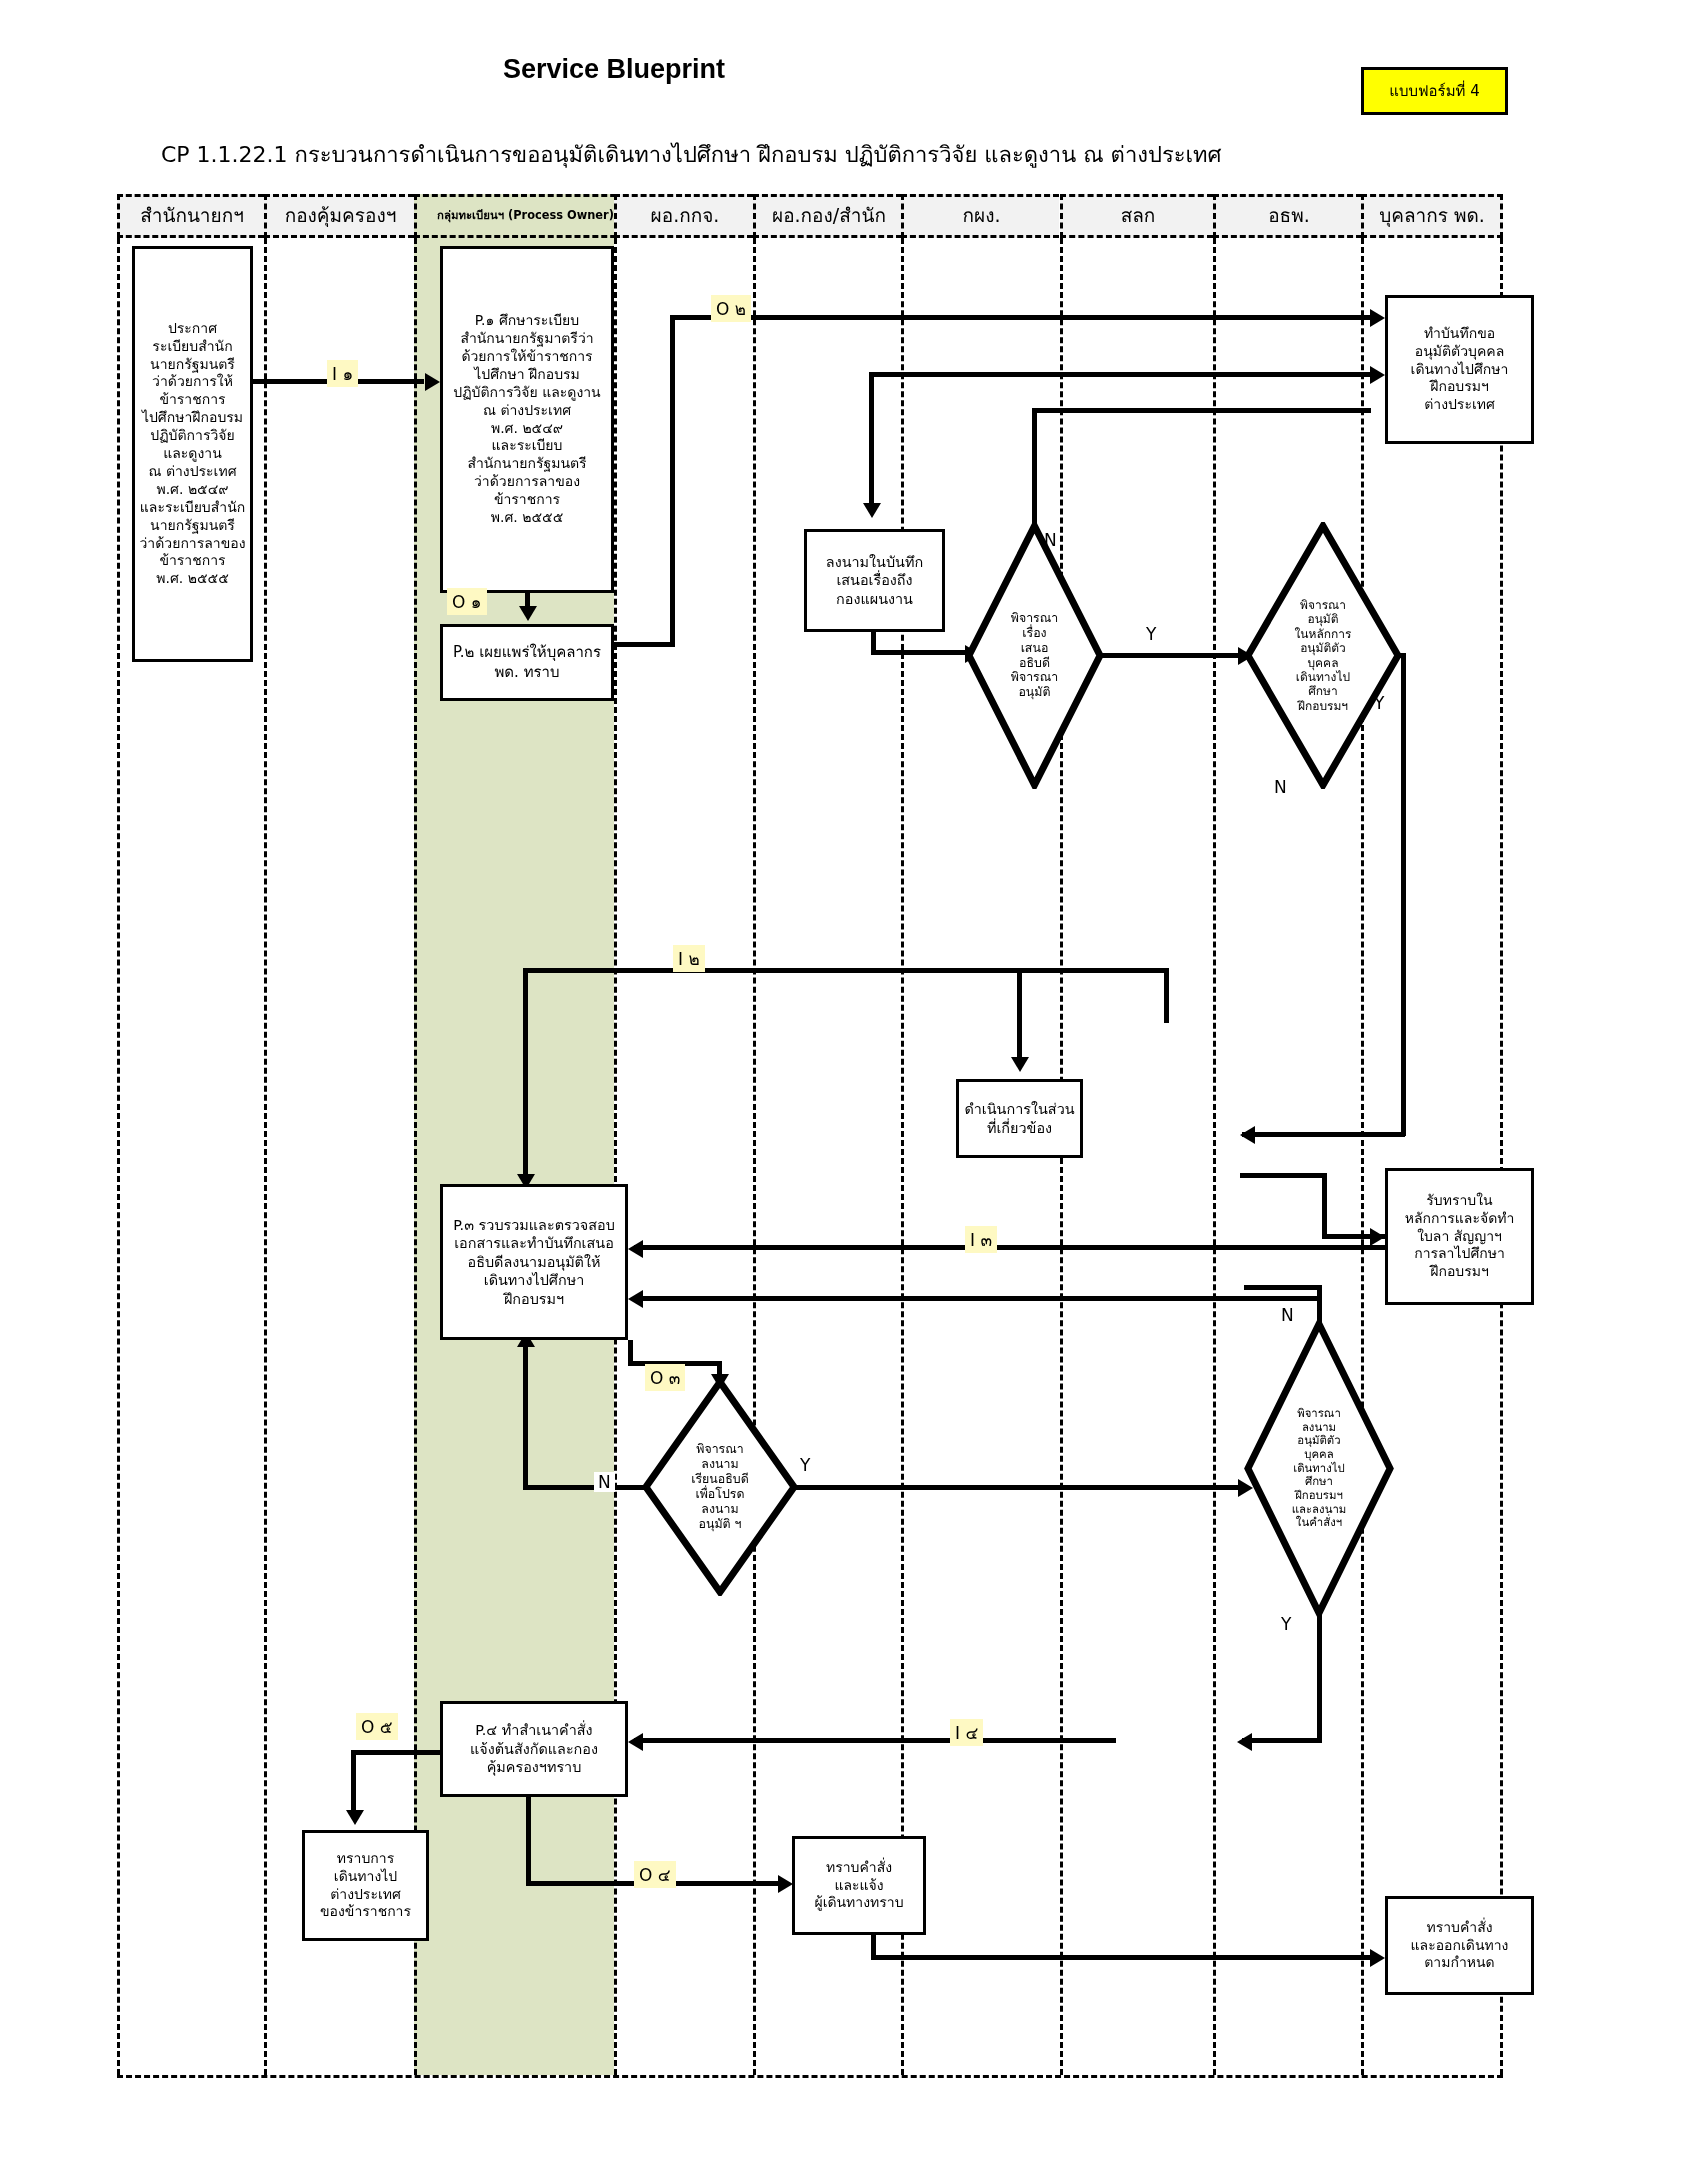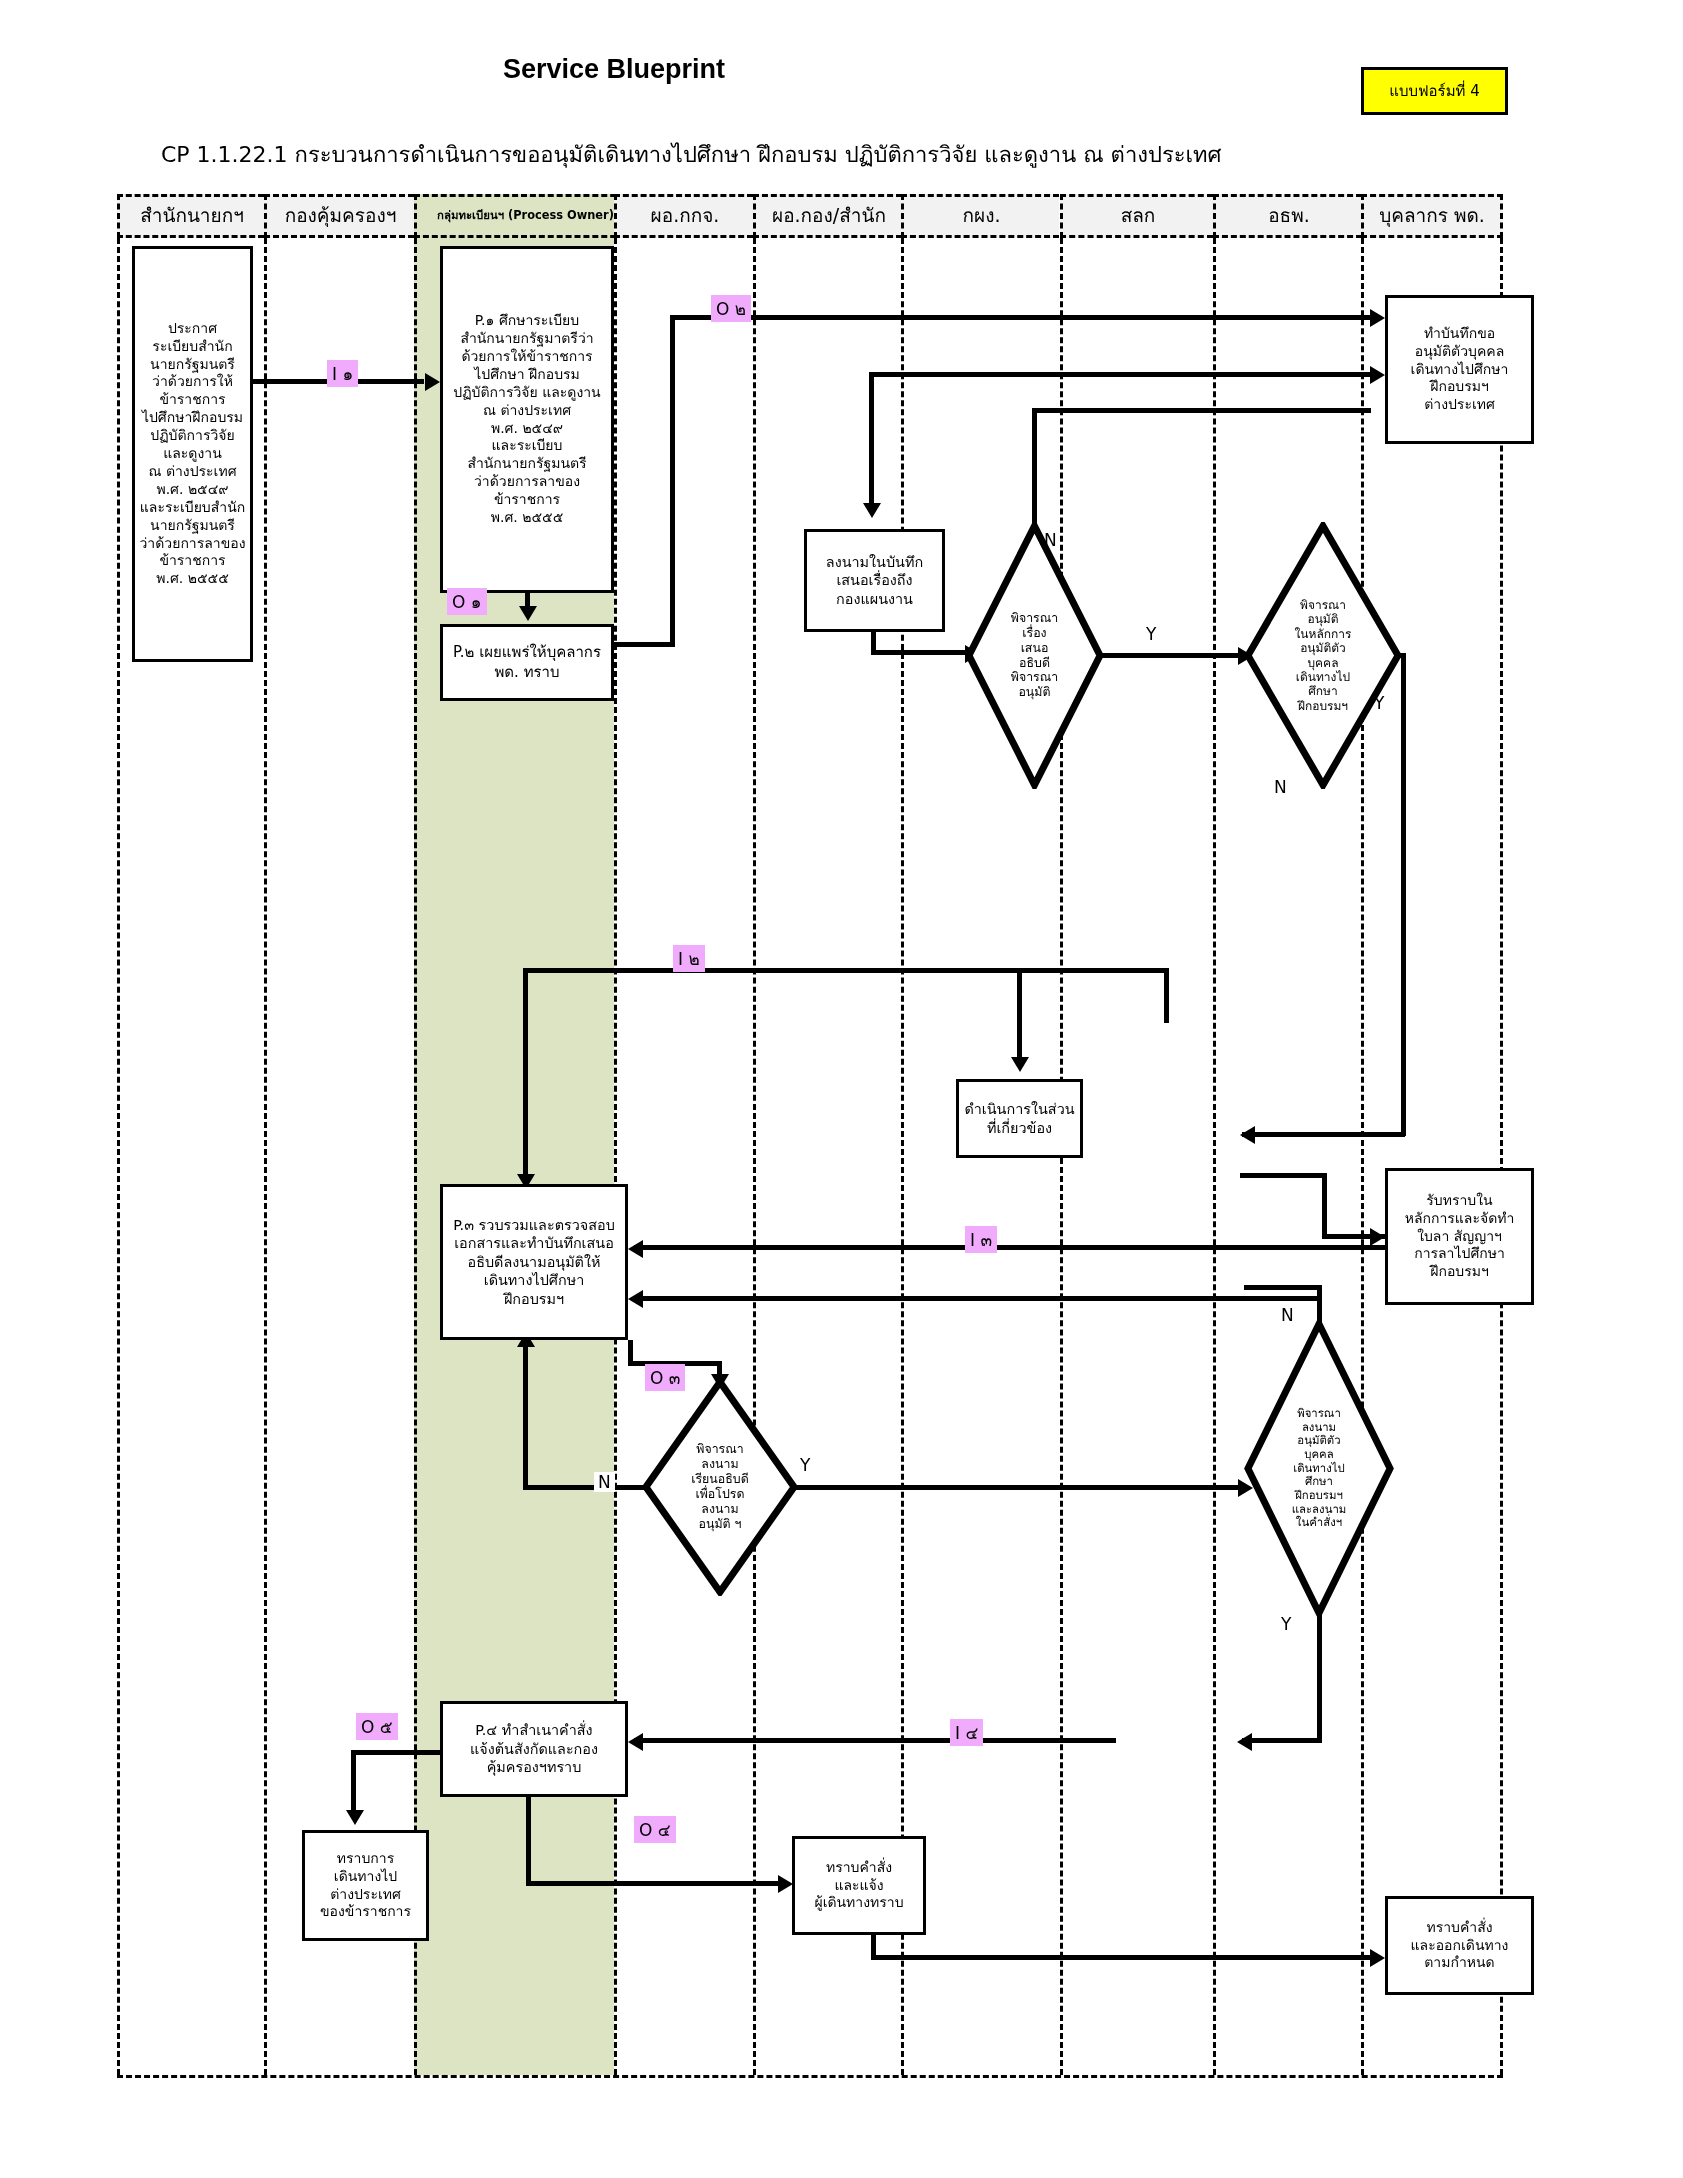--- a/index.html
+++ b/index.html
@@ -37,21 +37,21 @@
         display:flex;align-items:center;justify-content:center;text-align:center;
         color:#000;line-height:1.28;padding:3px 4px;z-index:5;}
   .node span{display:block;width:100%;}
 
   .diamond{position:absolute;z-index:5;}
   .diamond .dshape{position:absolute;left:0;top:0;width:100%;height:100%;}
   .diamond .dtext{position:absolute;left:12%;top:0;width:76%;height:100%;
                   display:flex;align-items:center;justify-content:center;
                   text-align:center;color:#000;line-height:1.2;}
 
-  .lbl{position:absolute;background:#f0abfc;color:#000;padding:0 5px;z-index:8;
+  .lbl{position:absolute;background:#fef9c3;color:#000;padding:0 5px;z-index:8;
        font-size:17px;white-space:nowrap;}
   .yn{position:absolute;color:#000;z-index:8;font-size:17px;background:transparent;}
 
   
   .ln{position:absolute;background:#000;z-index:3;}
   .ah{position:absolute;width:0;height:0;z-index:4;}
   .ah.r{border-top:9px solid transparent;border-bottom:9px solid transparent;border-left:15px solid #000;}
   .ah.l{border-top:9px solid transparent;border-bottom:9px solid transparent;border-right:15px solid #000;}
   .ah.d{border-left:9px solid transparent;border-right:9px solid transparent;border-top:15px solid #000;}
   .ah.u{border-left:9px solid transparent;border-right:9px solid transparent;border-bottom:15px solid #000;}
@@ -263,21 +263,21 @@
   <div class="lbl" style="left:950px;top:1719px;">I ๔</div>
 
   <div class="ln" style="left:351px;top:1750px;width:89px;height:5px;"></div>
   <div class="ln" style="left:351px;top:1750px;width:5px;height:61px;"></div>
   <div class="ah d" style="left:346px;top:1810px;"></div>
   <div class="lbl" style="left:356px;top:1713px;">O ๕</div>
 
   <div class="ln" style="left:526px;top:1797px;width:5px;height:89px;"></div>
   <div class="ln" style="left:526px;top:1881px;width:252px;height:5px;"></div>
   <div class="ah r" style="left:778px;top:1875px;"></div>
-  <div class="lbl" style="left:634px;top:1816px;text-align:center;">O ๔</div>
+  <div class="lbl" style="left:634px;top:1861px;text-align:center;">O ๔</div>
 
   <div class="ln" style="left:871px;top:1935px;width:5px;height:25px;"></div>
   <div class="ln" style="left:871px;top:1955px;width:505px;height:5px;"></div>
   <div class="ah r" style="left:1370px;top:1949px;"></div>
 
   <div class="ah r" style="left:1370px;top:366px;"></div>
 
 </div>
 
 

